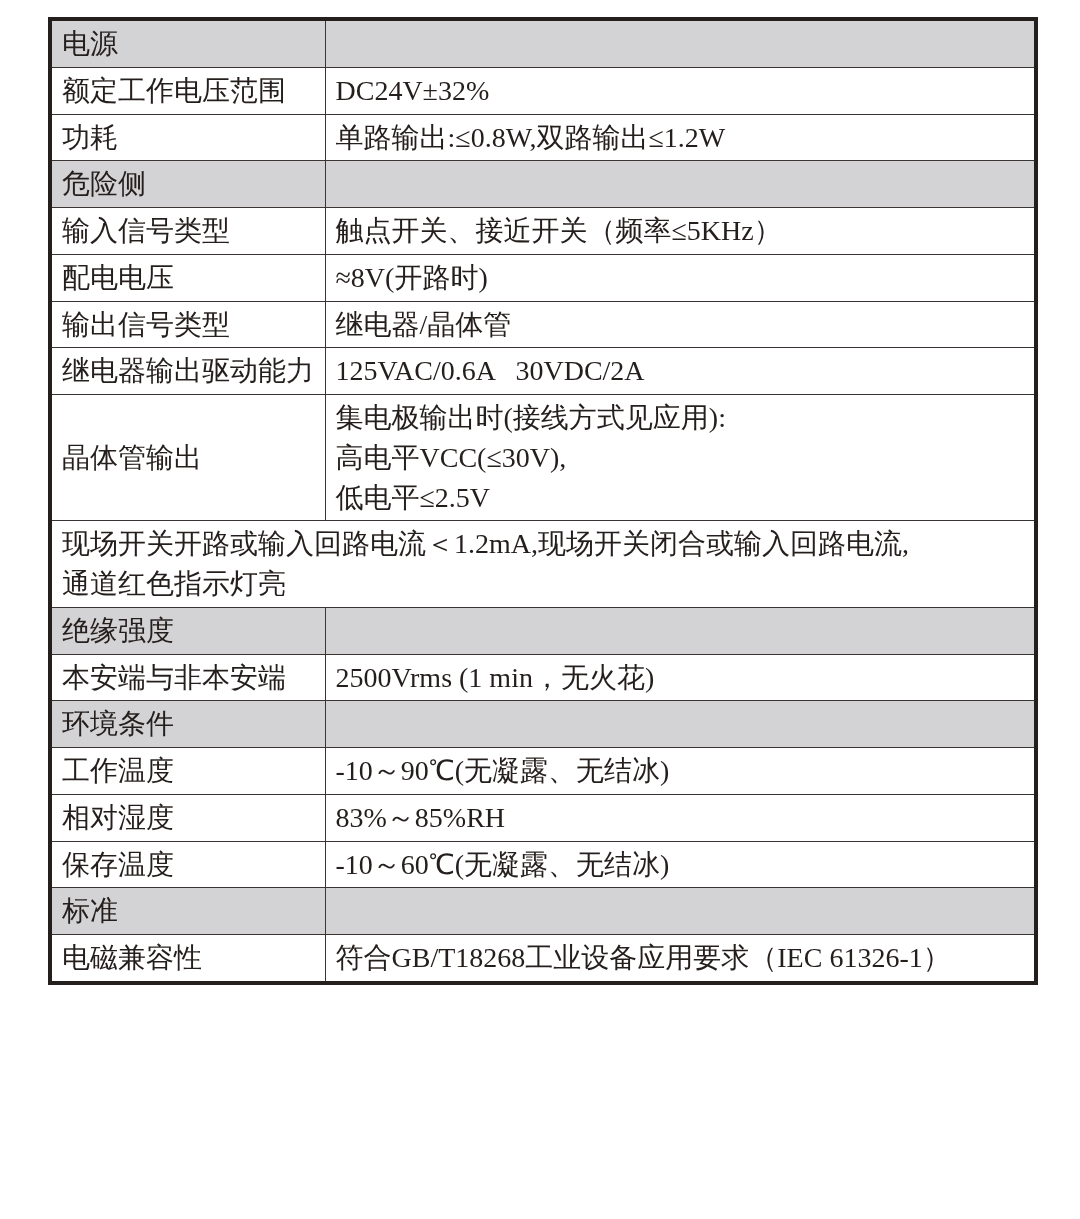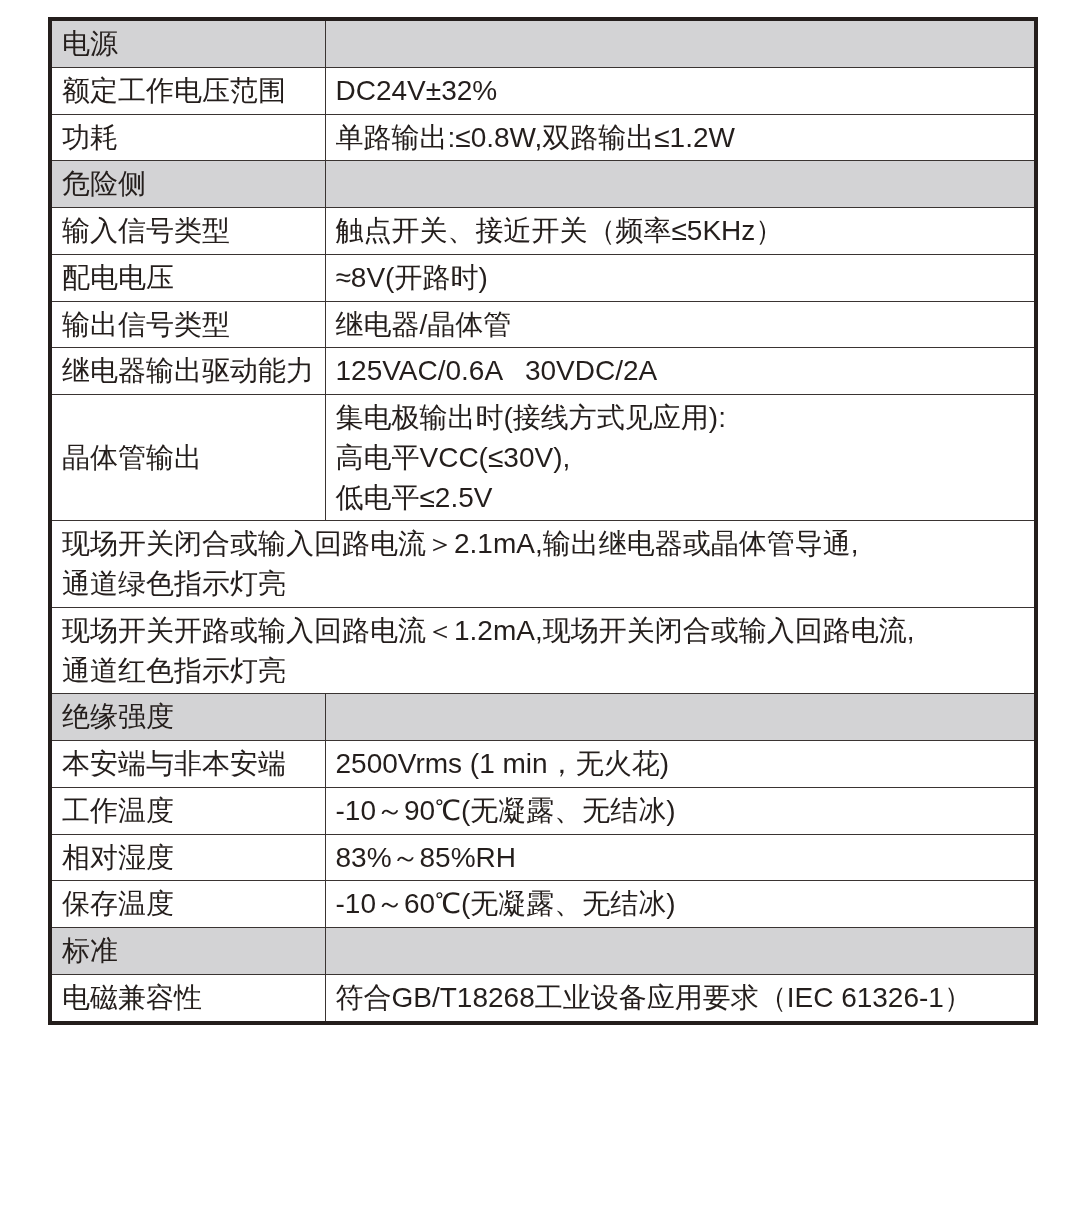--- a/index.html
+++ b/index.html
@@ -14,21 +14,21 @@
     padding:0;
     background:var(--bg);
     width:1080px;
     height:1219px;
     overflow:hidden;
   }
   .page{
     width:1080px;
     height:1219px;
     position:relative;
-    font-family:Liberation Sans, sans-serif;
+    font-family:Liberation Serif, serif;
     color:var(--text);
   }
   table.spec{
     position:absolute;
     left:48px;
     top:17px;
     width:990px;
     border-collapse:collapse;
     table-layout:fixed;
     border:4px solid var(--outer);
@@ -98,34 +98,34 @@
           <td class="key">继电器输出驱动能力</td>
           <td class="val">125VAC/0.6A   30VDC/2A</td>
         </tr>
         <tr>
           <td class="key">晶体管输出</td>
           <td class="val">集电极输出时(接线方式见应用):
 高电平VCC(≤30V),
 低电平≤2.5V</td>
         </tr>
         <tr>
-          <td colspan="2" class="full">现场开关闭合或输入回路电流＞2.1mA,输出继电器或晶体管导通,
-通道绿色指示灯亮</td>
-        </tr>
-        <tr>
           <td colspan="2" class="full">现场开关开路或输入回路电流＜1.2mA,现场开关闭合或输入回路电流,
 通道红色指示灯亮</td>
         </tr>
         <tr class="section">
           <td class="key">绝缘强度</td>
           <td></td>
         </tr>
         <tr>
           <td class="key">本安端与非本安端</td>
           <td class="val">2500Vrms (1 min，无火花)</td>
+        </tr>
+        <tr class="section">
+          <td class="key">环境条件</td>
+          <td></td>
         </tr>
         <tr>
           <td class="key">工作温度</td>
           <td class="val">-10～90℃(无凝露、无结冰)</td>
         </tr>
         <tr>
           <td class="key">相对湿度</td>
           <td class="val">83%～85%RH</td>
         </tr>
         <tr>

